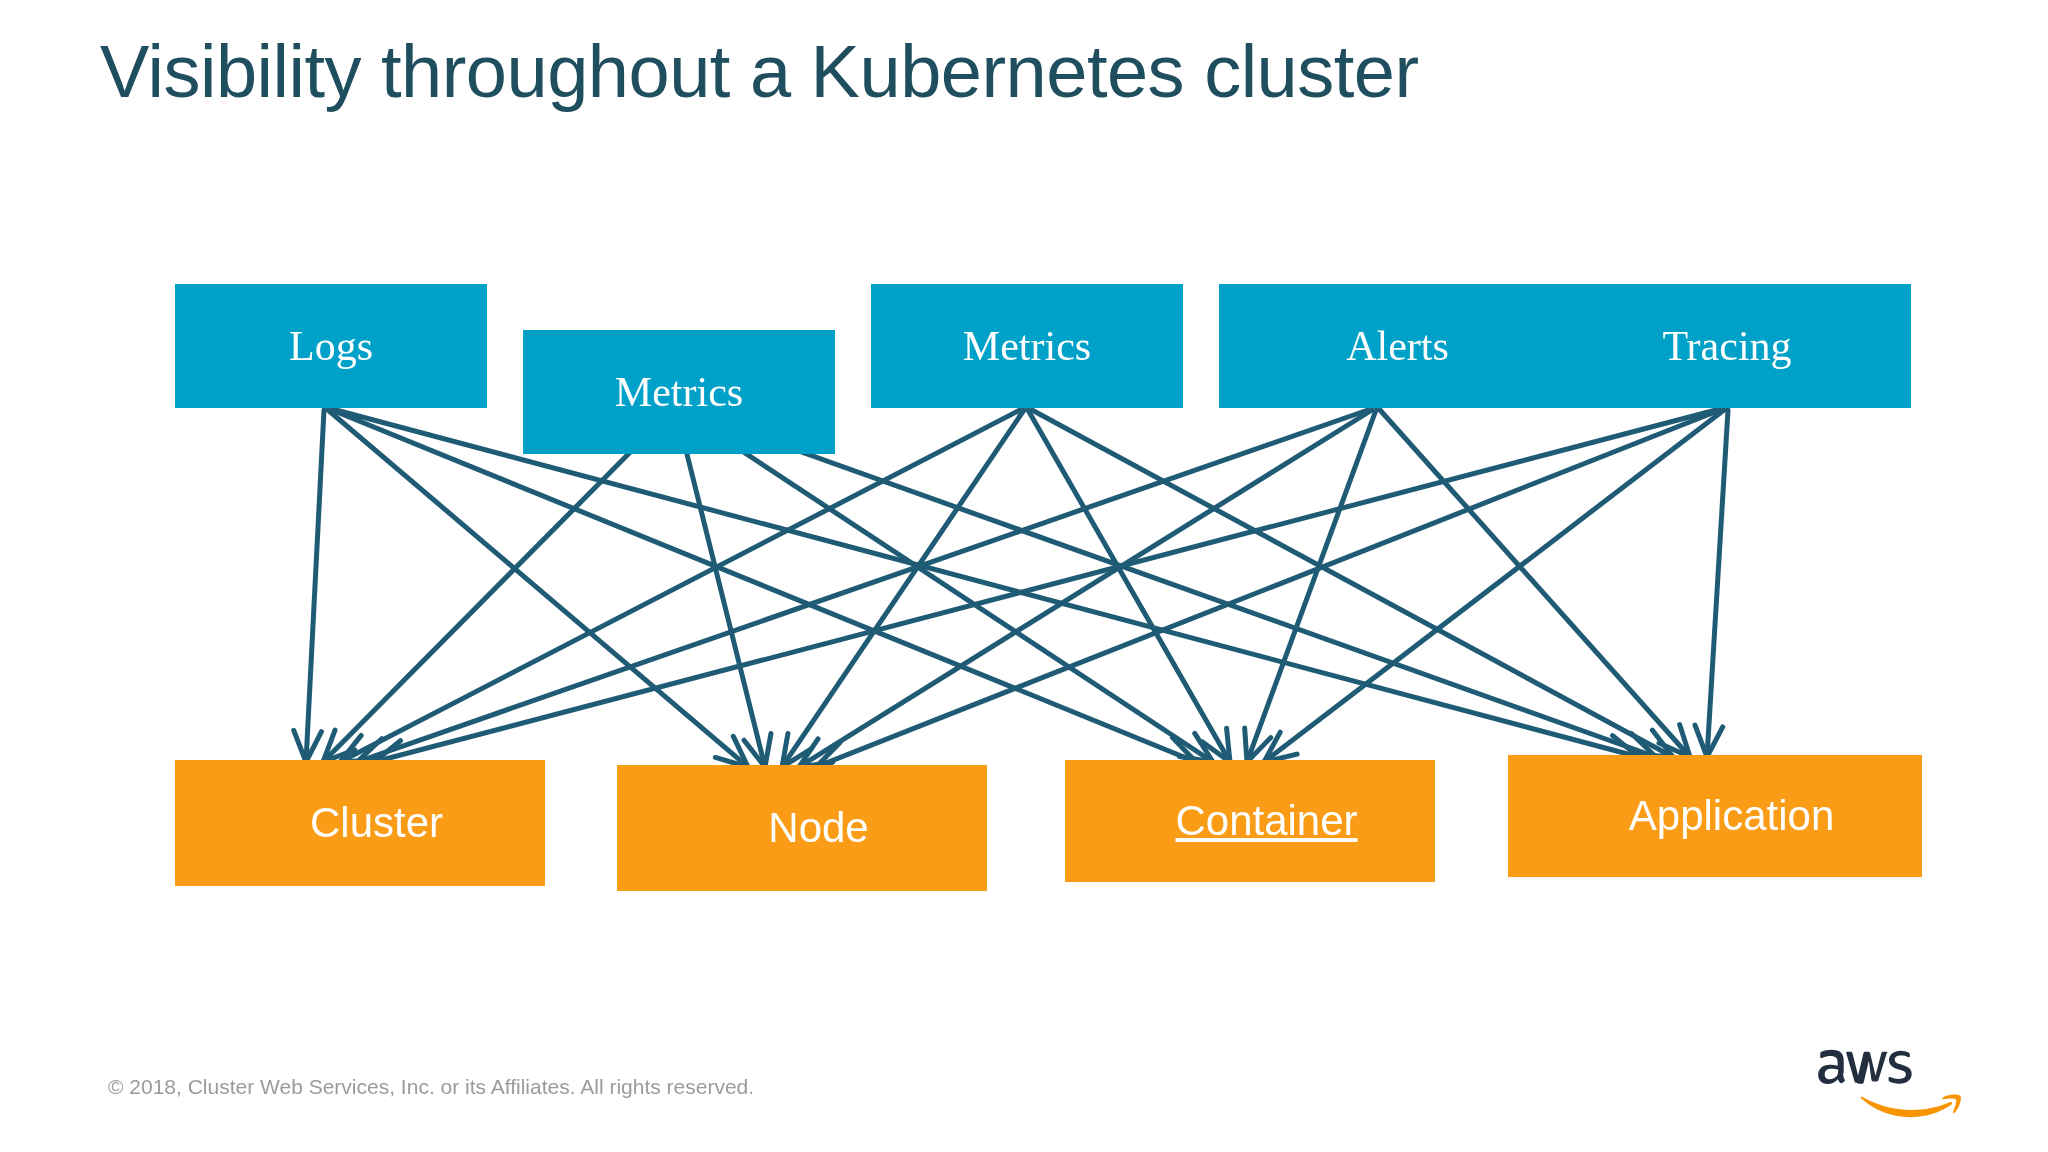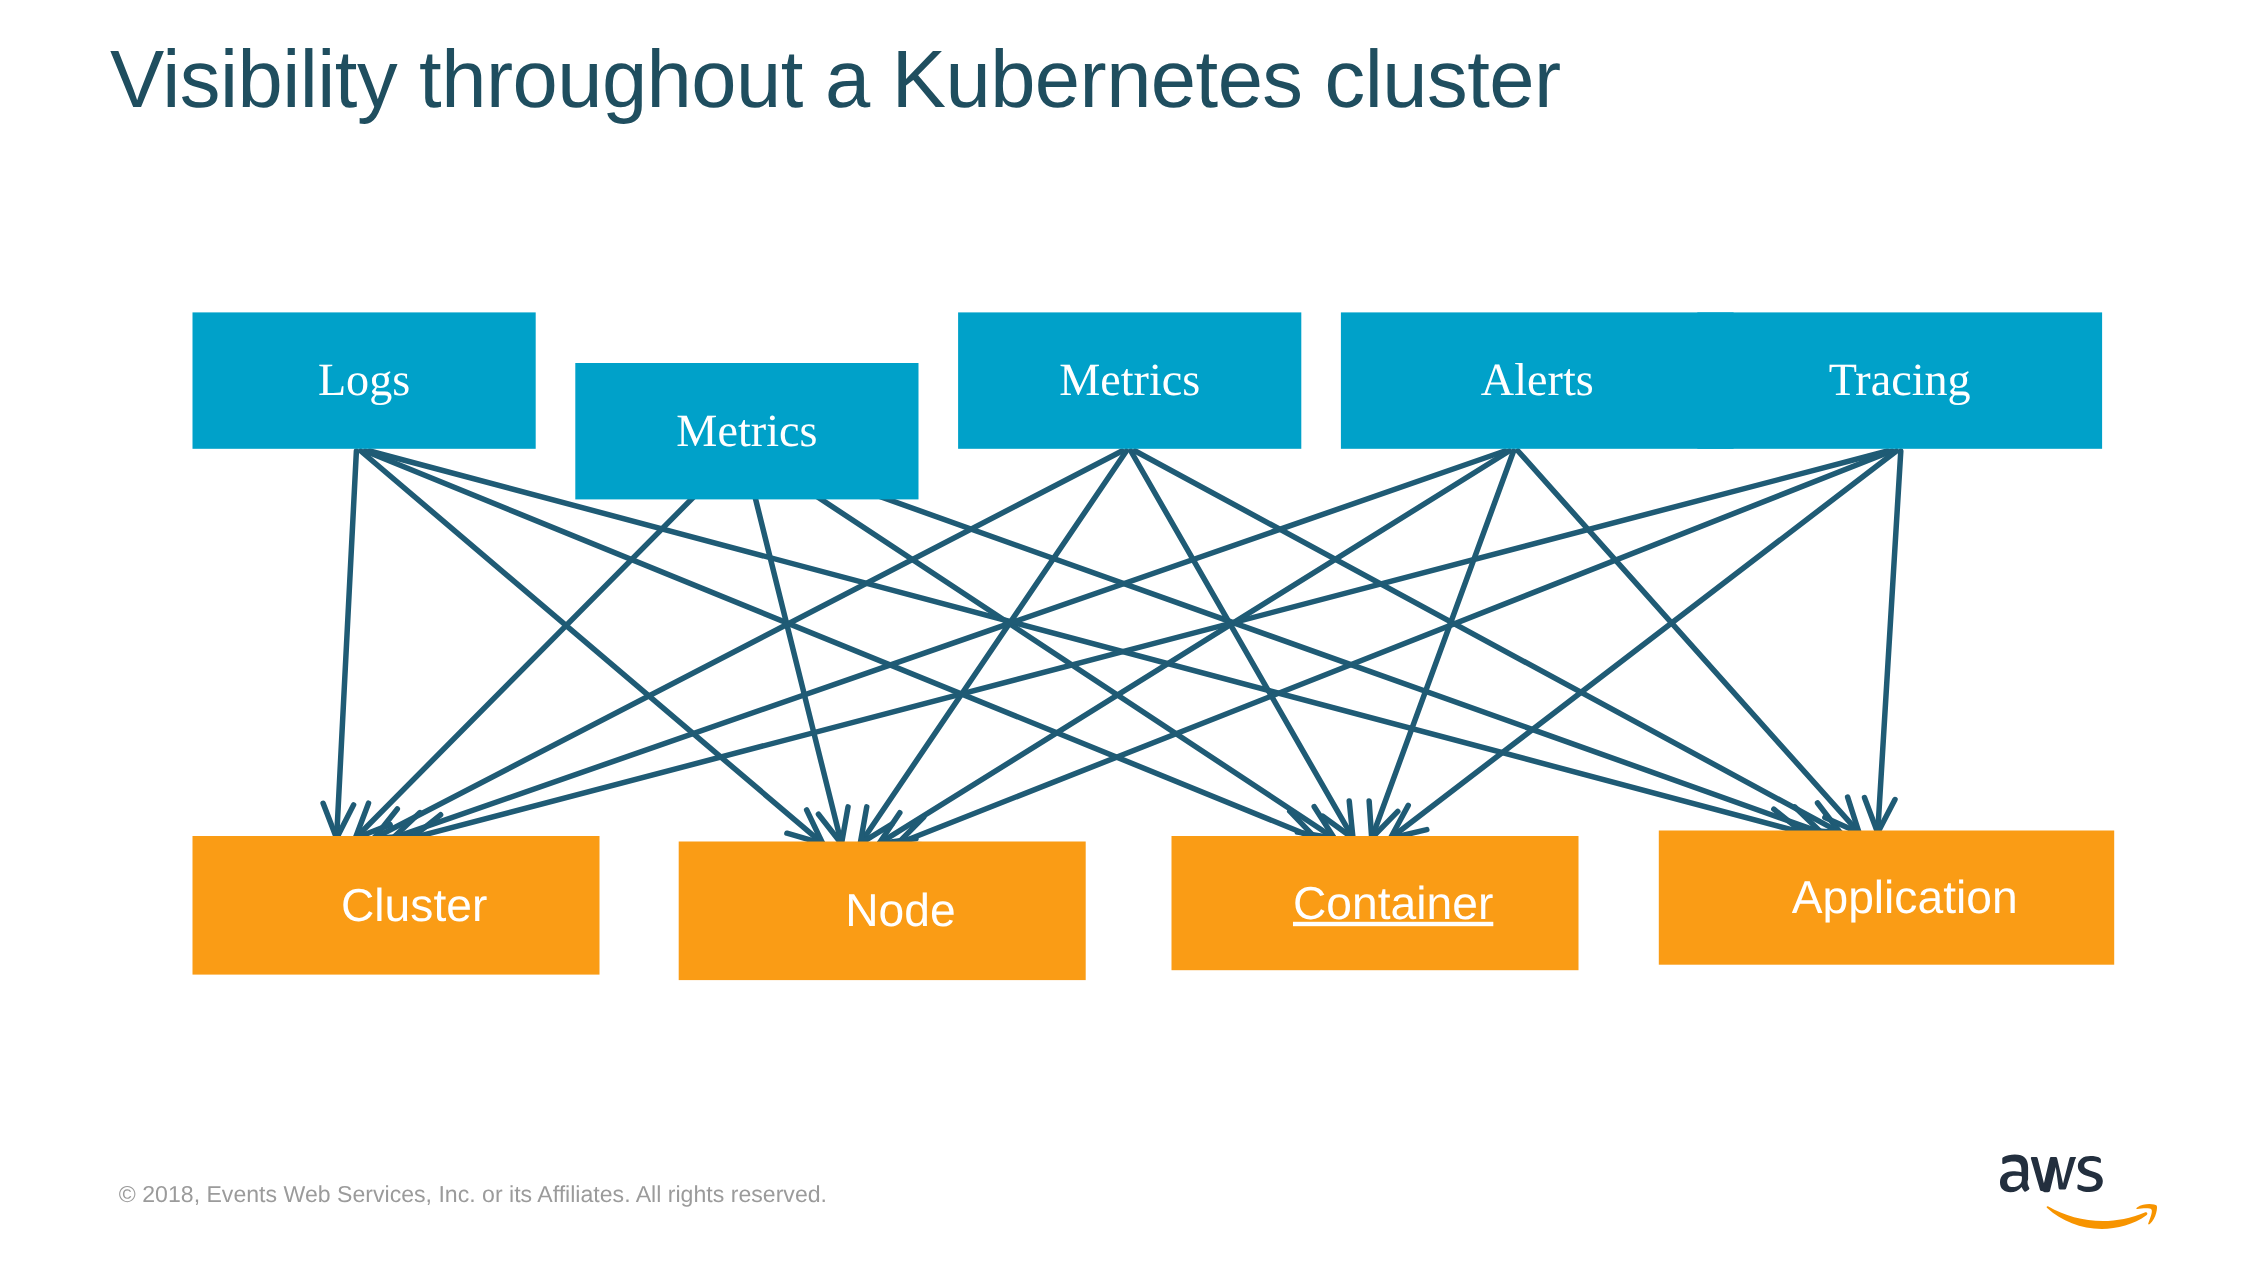--- a/index.html
+++ b/index.html
@@ -170,21 +170,21 @@
         </div>
         <div class="node-box target" style="left: 1065px; top: 760px; width: 370px; height: 122px; background: rgb(250, 156, 21); color: rgb(255, 255, 255); text-decoration: underline;">
           <span class="node-label">Container</span>
         </div>
         <div class="node-box target" style="left: 1508px; top: 755px; width: 414px; height: 122px; background: rgb(250, 156, 21); color: rgb(255, 255, 255);">
           <span class="node-label">Application</span>
         </div>
       </div>
   </div>
 
-  <div id="footer-copyright" style="color: rgb(155, 155, 155);">© 2018, Events Web Services, Inc. or its Affiliates. All rights reserved.</div>
+  <div id="footer-copyright" style="color: rgb(155, 155, 155);">© 2018, Cluster Web Services, Inc. or its Affiliates. All rights reserved.</div>
 
   <svg id="aws-logo" viewBox="0 0 168 78" xmlns="http://www.w3.org/2000/svg">
     <g fill="#232f3e">
       <path d="M33.2 26.1c0 1.3.14 2.35.38 3.12.28.77.63 1.61 1.12 2.52.17.28.24.56.24.8 0 .35-.21.7-.66 1.05l-2.17 1.44c-.31.21-.63.31-.9.31-.35 0-.7-.17-1.05-.49a10.8 10.8 0 0 1-1.26-1.64c-.35-.59-.7-1.26-1.08-2.07-2.7 3.18-6.09 4.77-10.17 4.77-2.91 0-5.22-.84-6.92-2.52-1.7-1.68-2.56-3.92-2.56-6.72 0-2.98 1.05-5.39 3.19-7.21 2.13-1.82 4.97-2.73 8.57-2.73 1.19 0 2.41.1 3.71.28 1.29.17 2.63.45 4.03.77v-2.56c0-2.66-.56-4.52-1.64-5.6-1.12-1.08-3.01-1.61-5.71-1.61-1.22 0-2.48.14-3.78.45-1.29.31-2.56.7-3.78 1.19-.56.24-.98.39-1.22.46-.24.07-.42.1-.56.1-.49 0-.73-.35-.73-1.08V5.81c0-.56.07-.98.24-1.22.17-.24.49-.49.98-.73 1.22-.63 2.69-1.15 4.41-1.57C17.91 1.84 19.73 1.63 21.65 1.63c4.17 0 7.21 0.95 9.17 2.83 1.92 1.89 2.9 4.76 2.9 8.61v11.03zM19.66 31.18c1.15 0 2.34-.21 3.6-.63 1.26-.42 2.38-1.19 3.32-2.24.56-.66.98-1.4 1.19-2.24.21-.84.35-1.85.35-3.05v-1.47c-1.01-.24-2.1-.45-3.22-.59-1.12-.14-2.2-.21-3.29-.21-2.35 0-4.06.46-5.22 1.4-1.15.94-1.71 2.28-1.71 4.03 0 1.64.42 2.87 1.29 3.71.84.87 2.06 1.29 3.69 1.29zm26.78 3.61c-.63 0-1.05-.1-1.33-.35-.28-.21-.52-.7-.73-1.36L36.54 6.05c-.21-.7-.31-1.15-.31-1.4 0-.56.28-.87.84-.87h3.39c.66 0 1.12.1 1.36.35.28.21.49.7.7 1.36l5.6 22.08 5.21-22.08c.17-.7.38-1.15.66-1.36.28-.24.77-.35 1.4-.35h2.76c.66 0 1.12.1 1.4.35.28.21.52.7.66 1.36l5.28 22.35 5.78-22.35c.21-.7.45-1.15.7-1.36.28-.24.73-.35 1.36-.35h3.22c.56 0 .87.28.87.87 0 .17-.03.35-.7.56-.03.21-.1.49-.24.87l-7.98 25.62c-.21.7-.45 1.15-.73 1.36-.28.21-.73.35-1.33.35h-2.97c-.66 0-1.12-.1-1.4-.35-.28-.24-.52-.7-.66-1.4L58.9 12.84l-5.14 21.2c-.17.7-.38 1.15-.66 1.4-.28.24-.77.35-1.4.35h-2.97zm42.85.94c-1.82 0-3.64-.21-5.39-.63-1.75-.42-3.12-.87-4.03-1.4-.56-.31-.94-.66-1.08-.98-.14-.31-.21-.66-.21-.98v-1.78c0-.73.28-1.08.8-1.08.21 0 .42.03.63.1.21.07.52.21.87.35 1.19.52 2.48.94 3.85 1.22 1.4.28 2.76.42 4.17.42 2.2 0 3.92-.38 5.11-1.15 1.19-.77 1.82-1.89 1.82-3.32 0-.98-.31-1.78-.94-2.45-.63-.66-1.82-1.26-3.53-1.82l-5.07-1.58c-2.55-.8-4.44-1.99-5.59-3.57-1.15-1.54-1.75-3.25-1.75-5.07 0-1.47.31-2.76.94-3.88.63-1.12 1.47-2.1 2.52-2.87 1.05-.8 2.24-1.4 3.64-1.82 1.4-.42 2.87-.59 4.41-.59.77 0 1.57.03 2.34.14.8.1 1.54.24 2.27.38.7.17 1.36.35 1.99.56.63.21 1.12.42 1.47.63.49.28.84.56 1.05.87.21.28.31.66.31 1.15v1.64c0 .73-.28 1.12-.8 1.12-.28 0-.73-.14-1.33-.42-1.99-.91-4.24-1.36-6.72-1.36-1.99 0-3.57.31-4.66.98-1.08.66-1.64 1.68-1.64 3.12 0 .98.35 1.82 1.05 2.48.7.66 1.99 1.33 3.85 1.92l4.97 1.57c2.52.8 4.34 1.92 5.42 3.36 1.08 1.43 1.61 3.08 1.61 4.9 0 1.5-.31 2.87-.91 4.06-.63 1.19-1.47 2.24-2.56 3.08-1.08.87-2.38 1.5-3.88 1.96-1.57.49-3.22.73-5 .73z"></path>
     </g>
     <g fill="#f79400">
       <path d="M141.3 56.78c-10.97 8.11-26.92 12.42-40.63 12.42-19.21 0-36.53-7.11-49.62-18.93-1.03-.93-.11-2.2 1.13-1.47 14.14 8.22 31.62 13.19 49.69 13.19 12.18 0 25.57-2.53 37.89-7.74 1.85-.79 3.41 1.22 1.54 2.53z"></path>
       <path d="M145.87 51.56c-1.4-1.79-9.27-.85-12.81-.43-1.07.13-1.24-.8-.27-1.48 6.27-4.41 16.56-3.14 17.76-1.66 1.2 1.49-.32 11.81-6.2 16.74-.9.76-1.76.36-1.36-.64 1.32-3.31 4.28-10.73 2.88-12.53z"></path>
     </g>
   </svg>

